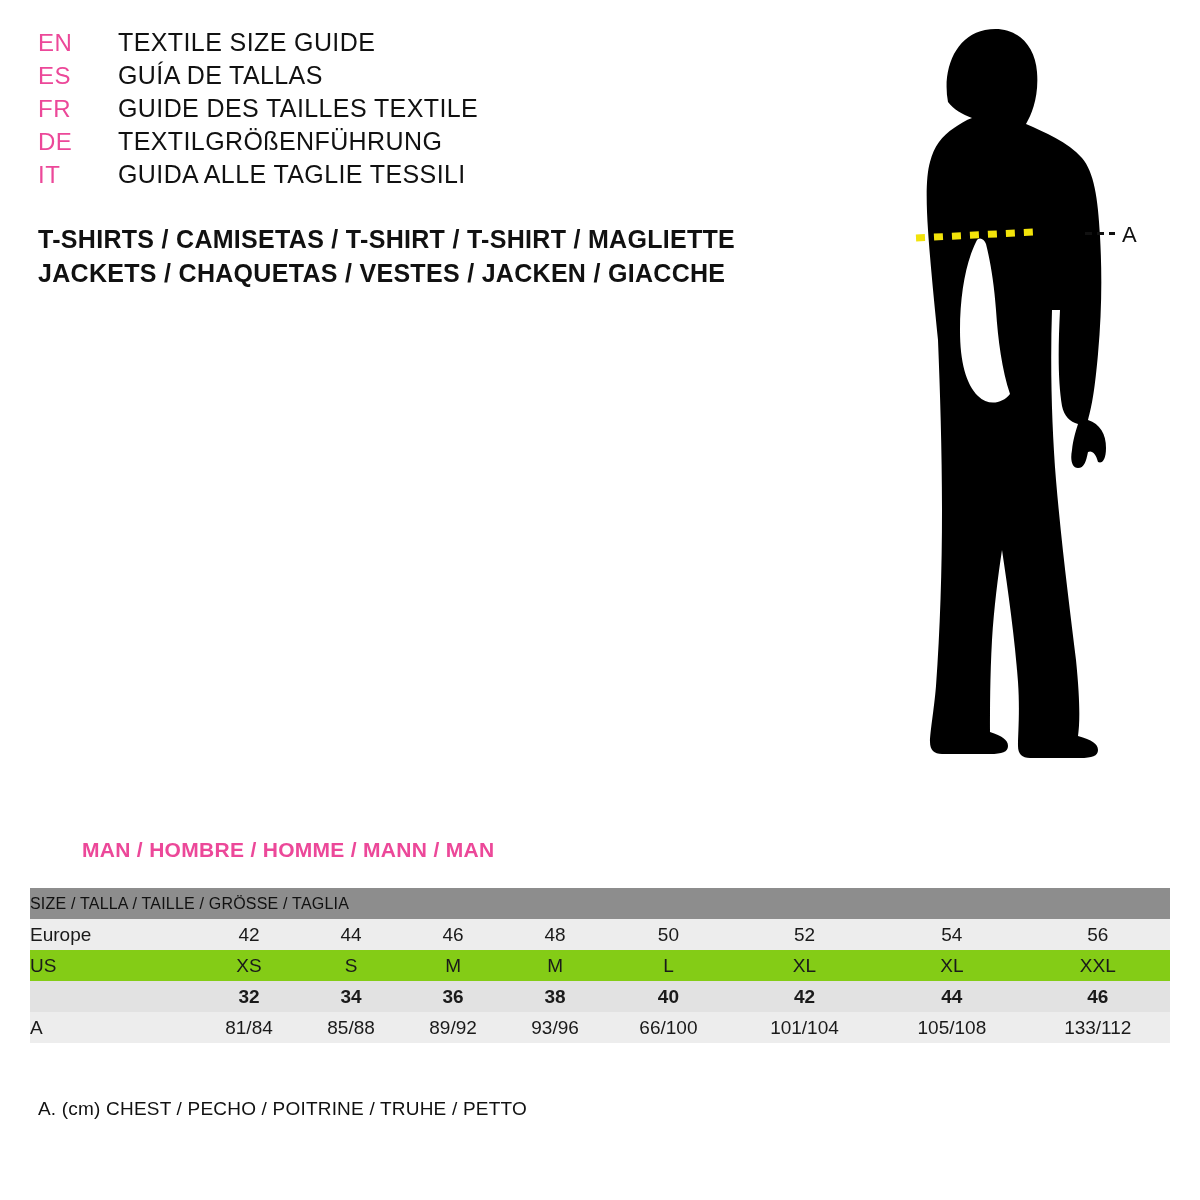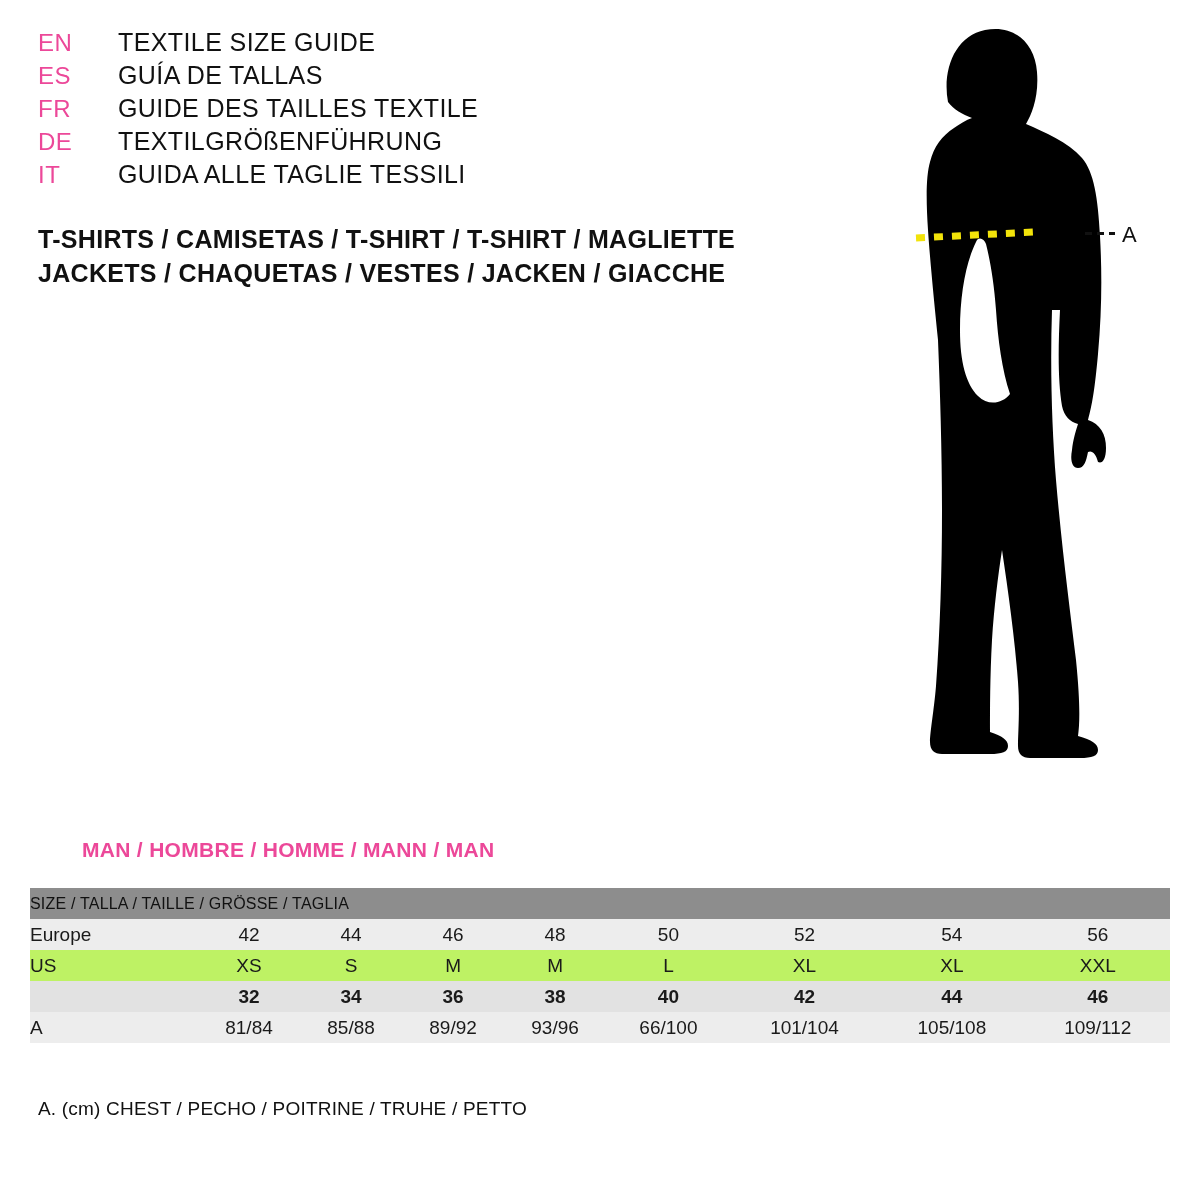--- a/index.html
+++ b/index.html
@@ -109,21 +109,21 @@
   .row-head {
     background: #8d8d8d;
     color: #111;
   }
   .row-head td {
     font-size: 16px;
     padding-left: 12px;
     letter-spacing: 0.2px;
   }
   .row-light { background: #ededed; }
-  .row-white { background: #bef264; }
+  .row-white { background: #84cc16; }
   .row-grey   { background: #e2e2e2; font-weight: bold; }
 
   .cell-label {
     padding-left: 12px;
     text-align: left;
     width: 168px;
     white-space: nowrap;
   }
   .cell-val {
     text-align: center;
@@ -281,18 +281,18 @@
     </tr>
     <tr class="row-light">
       <td class="cell-label">A</td>
       <td class="cell-val">81/84</td>
       <td class="cell-val">85/88</td>
       <td class="cell-val">89/92</td>
       <td class="cell-val">93/96</td>
       <td class="cell-val">66/100</td>
       <td class="cell-val">101/104</td>
       <td class="cell-val">105/108</td>
-      <td class="cell-val">109/112</td>
+      <td class="cell-val">133/112</td>
     </tr>
   </tbody>
 </table>
 
 <div class="footnote">A. (cm) CHEST / PECHO / POITRINE / TRUHE / PETTO</div>
 
 </body></html>

